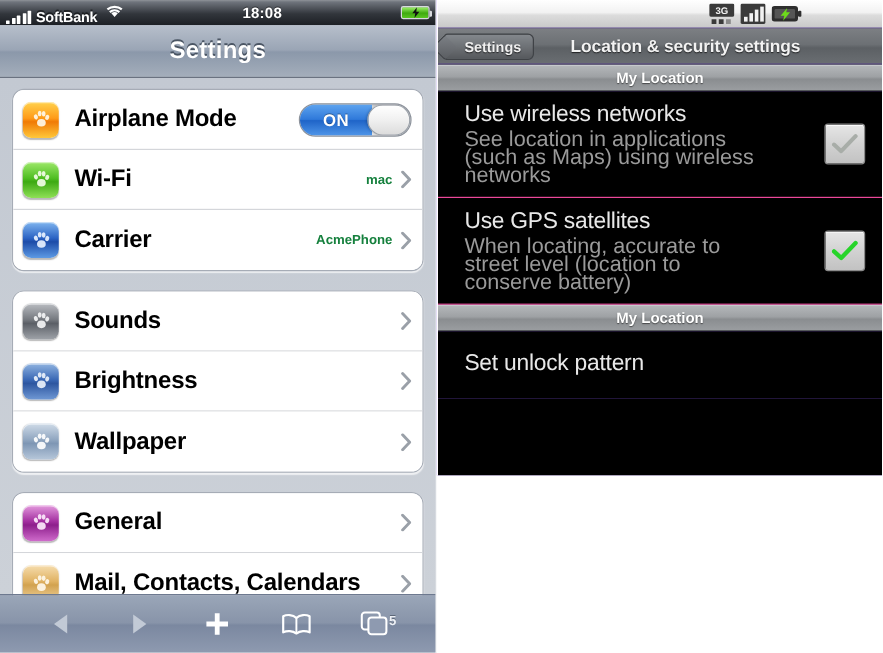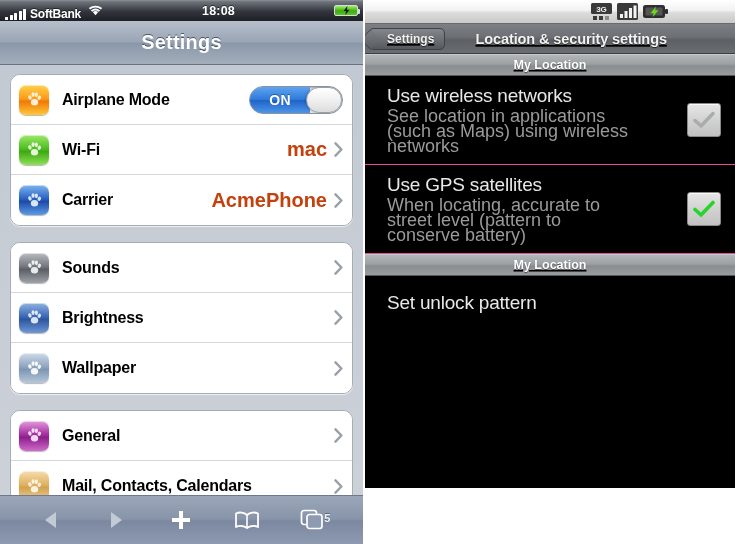--- a/index.html
+++ b/index.html
@@ -92,25 +92,25 @@
   .ic-orange { background: linear-gradient(to bottom,#ffd24d 0%,#ff9b18 45%,#f07a06 55%,#ffc83a 100%); }
   .ic-green  { background: linear-gradient(to bottom,#9ee86a 0%,#4fbe22 45%,#3da913 55%,#8fe056 100%); }
   .ic-blue   { background: linear-gradient(to bottom,#7fb5ef 0%,#2b63c4 45%,#1c4ba8 55%,#5d9ae4 100%); }
   .ic-gray   { background: linear-gradient(to bottom,#b9bcc1 0%,#74787e 45%,#5b5f66 55%,#9fa3a9 100%); }
   .ic-navy   { background: linear-gradient(to bottom,#8fb3e0 0%,#3a68b5 45%,#2d56a0 55%,#6f98d4 100%); }
   .ic-steel  { background: linear-gradient(to bottom,#cfdbe8 0%,#90a6c0 45%,#7e96b4 55%,#b6c7da 100%); }
   .ic-purple { background: linear-gradient(to bottom,#e49ade 0%,#a32fa0 45%,#8d1f8c 55%,#cf6bcb 100%); }
   .ic-tan    { background: linear-gradient(to bottom,#f6ddae 0%,#e0b263 45%,#d2a24f 55%,#efd29c 100%); }
 
   .ios-label {
-    flex: 1; font-size: 16px; font-weight: bold; color:#000;
+    flex: 1; font-size: 20px; font-weight: bold; color:#000;
     letter-spacing: -0.2px; white-space: nowrap;
   }
   .ios-value {
-    font-size: 20px; font-weight: bold; color:#c2410c;
+    font-size: 11px; font-weight: bold; color:#15803d;
     margin-right: 7px; white-space: nowrap;
   }
   .chevron { flex:0 0 auto; width: 9px; height: 15px; }
   .chevron svg { display:block; }
 
   .ios-toggle {
     position: relative; width: 94px; height: 28px;
     border-radius: 15px; border: 1px solid #8c929b;
     background: #e9eaec; overflow:hidden; flex:0 0 auto;
     box-shadow: inset 0 1px 2px rgba(0,0,0,.25);
@@ -145,25 +145,24 @@
   .tabs-ico { position: relative; display:flex; align-items:center; justify-content:center; }
   .tabs-count {
     position:absolute; left: 9px; top: 7px;
     font-size: 11px; font-weight: bold; color:#eef1f6;
     text-shadow: 0 -1px 0 rgba(60,70,85,.6);
   }
 
   
   .android {
     position: relative;
-    width: 371px; height: 488px;
+    width: 371px; height: 396px;
     background: #8b5cf6;
     overflow: hidden;
     border-left: 1px solid #ffffff;
-    text-decoration: underline;
   }
   .and-statusbar {
     height: 24px;
     background: linear-gradient(to bottom,#ffffff 0%,#f2f2f2 45%,#dcdcdc 55%,#c9c9c9 100%);
     border-bottom: 1px solid #6b6b6b;
     display:flex; align-items:center; justify-content:flex-end;
     gap: 5px; padding: 0 7px 0 0;
   }
   .and-ico { display:flex; align-items:center; }
   .and-time {
@@ -543,21 +542,21 @@
         <span class="and-checkbox">
           <svg width="22" height="18" viewBox="0 0 22 18">
             <path d="M2 9.5 L8 15 L20 2.5" fill="none" stroke="#a8ada8" stroke-width="3.4" stroke-linecap="round" stroke-linejoin="round"></path>
           </svg>
         </span>
       </div>
 
       <div class="and-item">
         <span class="and-item-text">
           <span class="and-item-title" style="display:block;">Use GPS satellites</span>
-          <span class="and-item-sub" style="display:block;">When locating, accurate to street level (pattern to conserve battery)</span>
+          <span class="and-item-sub" style="display:block;">When locating, accurate to street level (location to conserve battery)</span>
         </span>
         <span class="and-checkbox">
           <svg width="22" height="18" viewBox="0 0 22 18">
             <path d="M2 9.5 L8 15 L20 2.5" fill="none" stroke="#27d42a" stroke-width="3.6" stroke-linecap="round" stroke-linejoin="round"></path>
           </svg>
         </span>
       </div>
 
       <div class="and-section">
         <span class="and-section-label">My Location</span>

